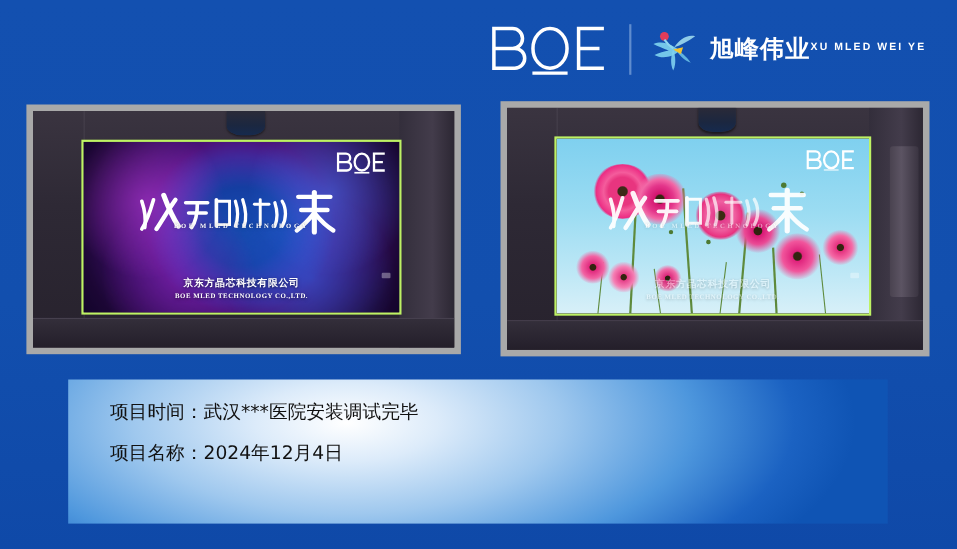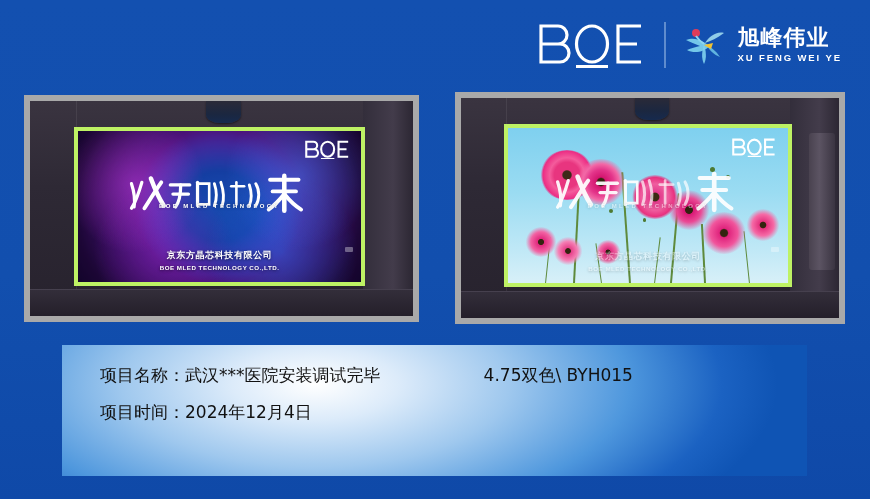--- a/index.html
+++ b/index.html
@@ -12,21 +12,21 @@
   .stage{position:absolute;inset:0;background:linear-gradient(180deg,#1350b0 0%,#124fae 55%,#0f49a8 100%);}
 
   
   .header{position:absolute;left:0;top:0;width:870px;height:90px;}
   .brandbar{position:absolute;right:28px;top:18px;display:flex;align-items:center;height:54px;}
   .boe-logo{display:flex;align-items:flex-end;height:46px;}
   .boe-svg{display:block;}
   .brand-divider{width:2px;height:46px;background:#7aa0d8;opacity:.75;margin:0 16px 0 18px;}
   .partner{display:flex;align-items:center;gap:9px;}
   .bird-mark{width:46px;height:42px;display:block;}
-  .partner-text{display:flex;flex-direction:column;justify-content:center;line-height:1;}
+  .partner-text{display:flex;flex-direction:row;justify-content:center;line-height:1;text-align:center;}
   .partner-cn{font-size:22px;font-weight:700;color:#ffffff;letter-spacing:1px;white-space:nowrap;}
   .partner-en{font-size:9.5px;font-weight:700;color:#ffffff;letter-spacing:1.9px;white-space:nowrap;margin-top:4px;}
 
   
   .photo-frame{position:absolute;background:#a9a9a9;padding:6px;box-sizing:border-box;}
   .photo-left{left:24px;top:95px;width:395px;height:227px;}
   .photo-right{left:455px;top:92px;width:390px;height:232px;}
   .photo-inner{position:relative;width:100%;height:100%;overflow:hidden;background:#2b2630;}
 
   
@@ -41,21 +41,21 @@
   .wall-seam{position:absolute;top:0;width:1px;height:100%;background:rgba(255,255,255,.07);}
   .ceil-dev{position:absolute;left:46%;top:0;width:9%;height:10%;
     background:linear-gradient(180deg,#2a2a38 0%,#1b2740 60%,#162a4e 100%);
     border-radius:0 0 40% 40%;box-shadow:0 1px 2px rgba(0,0,0,.5);}
   .curtain{position:absolute;right:1%;top:16%;width:7%;height:62%;
     background:linear-gradient(90deg,#4a4350 0%,#5d5564 40%,#3b3542 100%);
     border-radius:3px;opacity:.95;}
 
   
   .screen{position:absolute;left:11.5%;top:12%;width:76%;height:74%;
-    border:4px solid #bef264;box-sizing:border-box;overflow:hidden;}
+    border:2px solid #bef264;box-sizing:border-box;overflow:hidden;font-family:Liberation Serif, serif;}
 
   
   .plasma{position:absolute;inset:0;background:#0a0320;}
   .plasma::before{content:"";position:absolute;left:50%;top:50%;
     width:150%;height:230%;transform:translate(-50%,-50%);
     background:
       radial-gradient(ellipse 32% 36% at 50% 50%, #1d63e8 0%, #1745b5 28%, rgba(20,40,140,0) 62%),
       radial-gradient(ellipse 46% 50% at 50% 50%, rgba(120,40,200,.85) 0%, rgba(80,20,150,.45) 48%, rgba(30,8,60,0) 74%),
       radial-gradient(ellipse 62% 70% at 50% 48%, rgba(200,50,220,.55) 0%, rgba(110,25,150,.3) 45%, rgba(10,3,32,0) 72%);
     filter:blur(1px);}
@@ -129,21 +129,21 @@
           <path d="M4 16 C14 12 22 18 28 22 C22 28 12 30 5 26 C9 24 14 23 18 22 C13 20 8 18 4 16 Z" fill="#79cdec" opacity=".95"></path>
           <path d="M42 9 C34 7 27 13 23 19 C29 17 35 14 42 9 Z" fill="#9fd9ee" opacity=".9"></path>
           <path d="M22 20 C24 27 25 34 22 40 C19 34 20 27 22 20 Z" fill="#7fd0ef" opacity=".9"></path>
           <path d="M24 20 C29 23 34 27 38 33 C32 31 27 26 24 20 Z" fill="#6fc6e8" opacity=".85"></path>
           <path d="M22 21 L31 19 L29 25 Z" fill="#f2c230"></path>
           <circle cx="14" cy="9" r="4" fill="#e03c5a"></circle>
           <path d="M14 12 C16 15 19 18 22 20" stroke="#8ed6ef" stroke-width="2" fill="none"></path>
         </svg>
         <div class="partner-text">
           <span class="partner-cn">旭峰伟业</span>
-          <span class="partner-en">XU FENG WEI YE</span>
+          <span class="partner-en">XU MLED WEI YE</span>
         </div>
       </div>
 
     </div>
   </div>
 
   <div class="photo-frame photo-left">
     <div class="photo-inner">
       <div class="wall"></div>
       <div class="wall-seam" style="left:12%"></div>
@@ -287,24 +287,23 @@
 
         <div class="scr-badge"></div>
       </div>
     </div>
   </div>
 
   <div class="info-panel">
     <div class="info-grid">
 
       <div class="info-col col-left">
-        <div class="info-line">项目名称：武汉***医院安装调试完毕</div>
-        <div class="info-line last">项目时间：2024年12月4日</div>
+        <div class="info-line">项目时间：武汉***医院安装调试完毕</div>
+        <div class="info-line last">项目名称：2024年12月4日</div>
       </div>
 
       <div class="info-col col-right">
-        <div class="info-line indent">4.75双色\ BYH015</div>
       </div>
 
     </div>
   </div>
 
 </div>
 
 </body></html>

